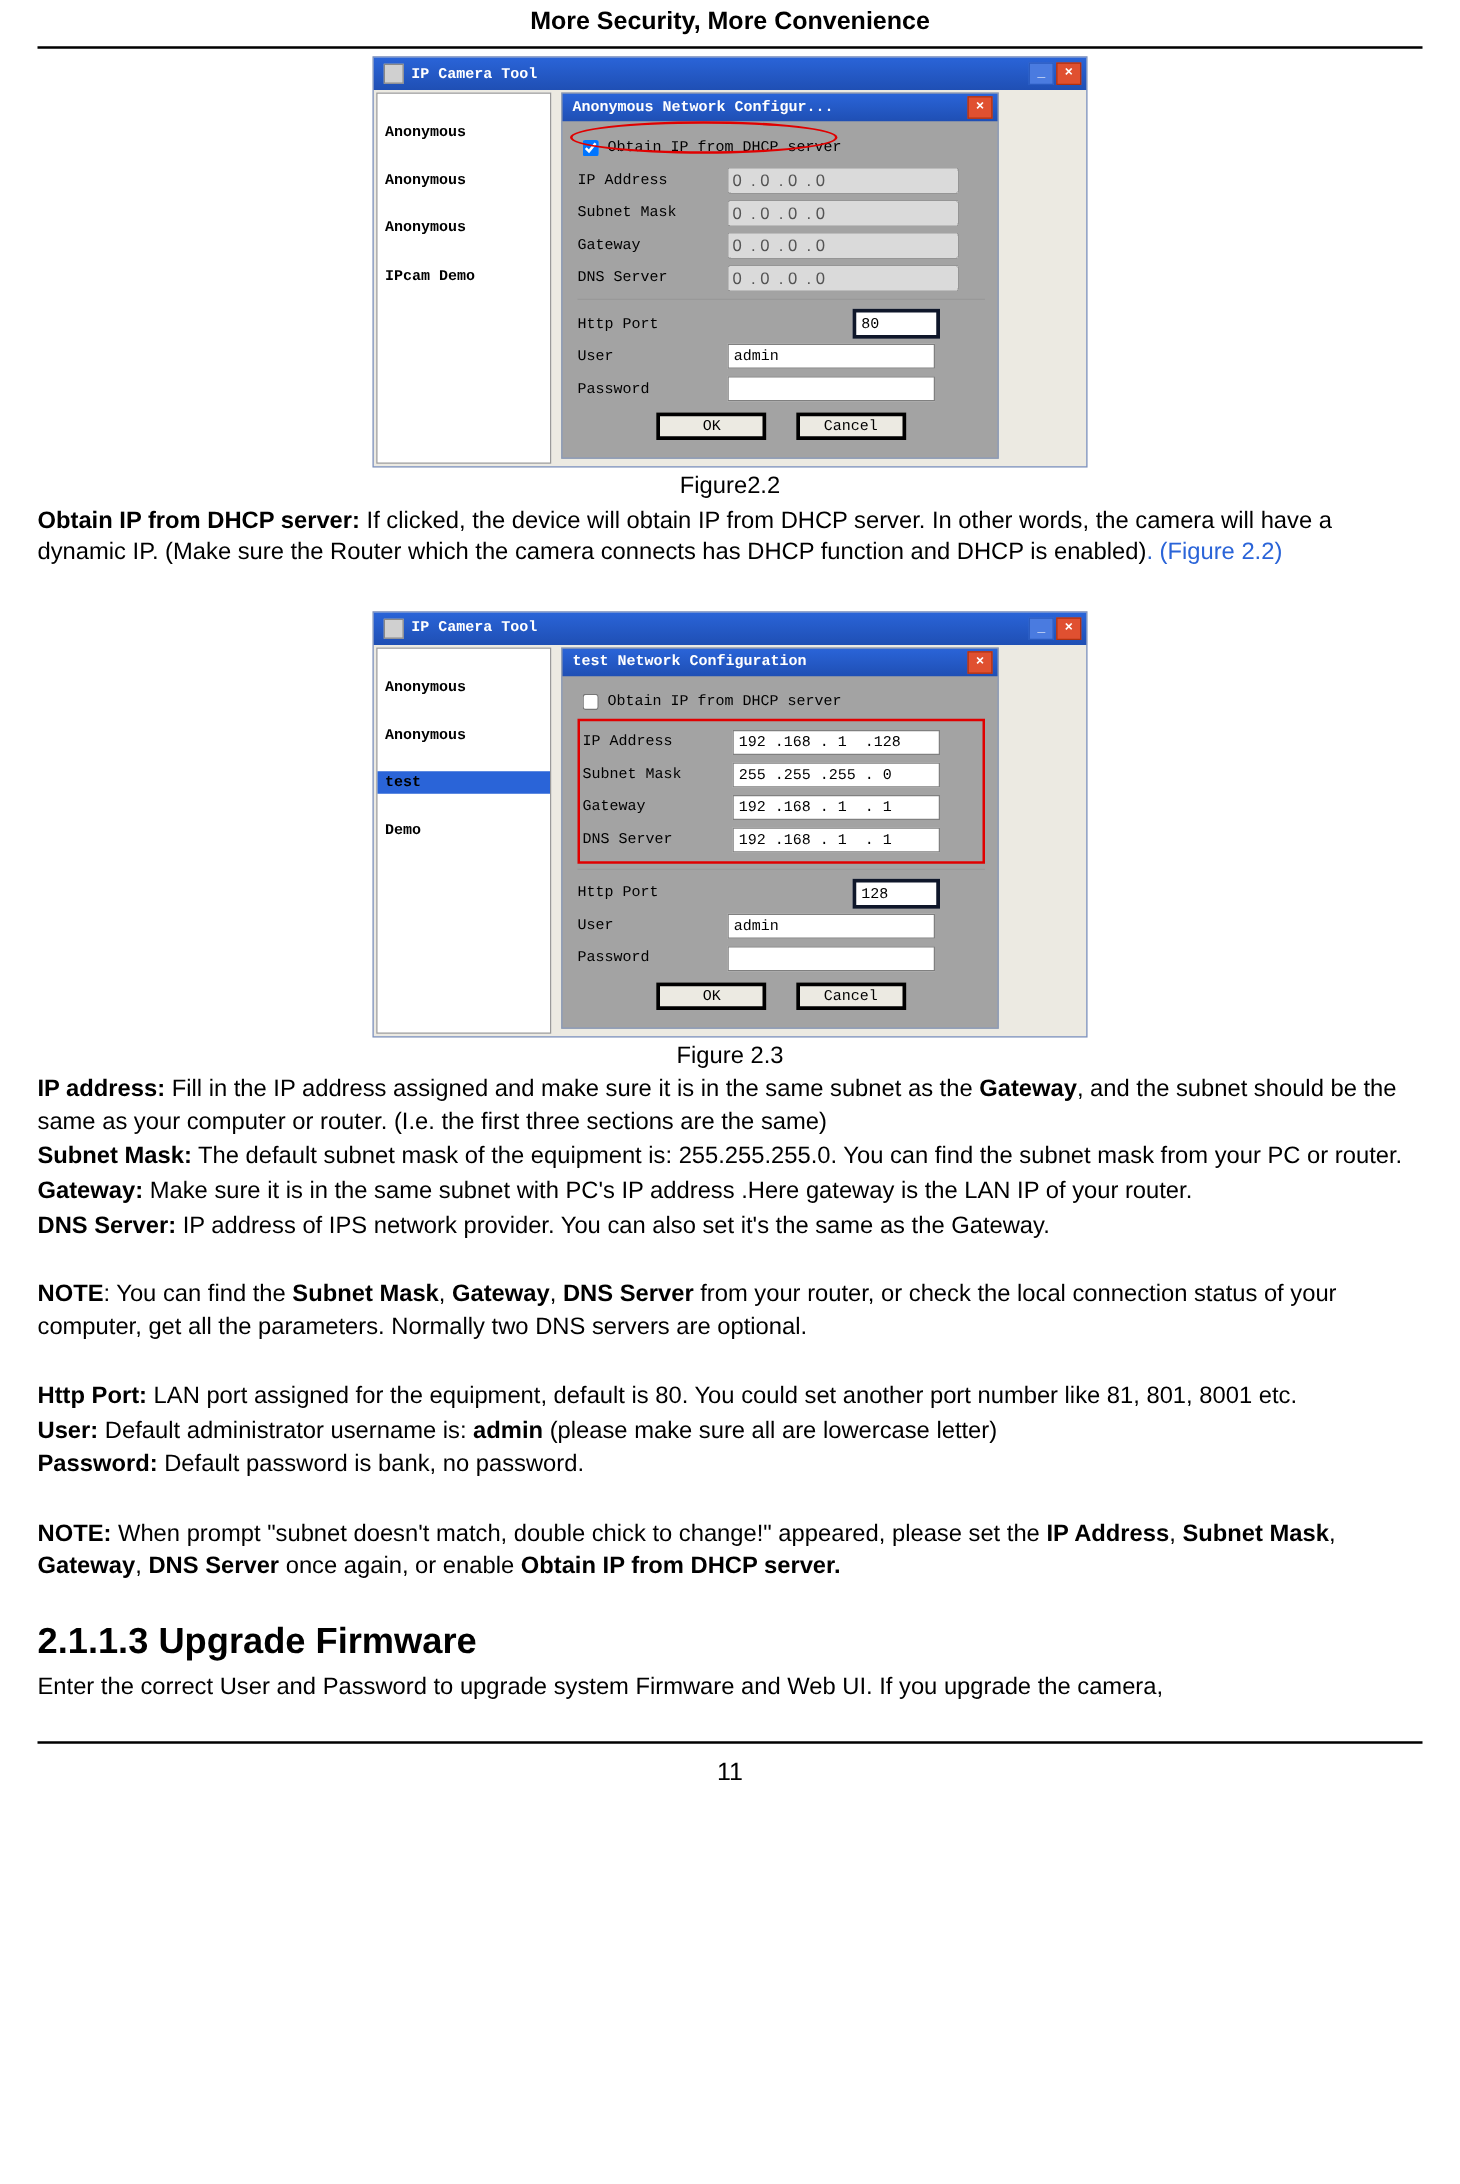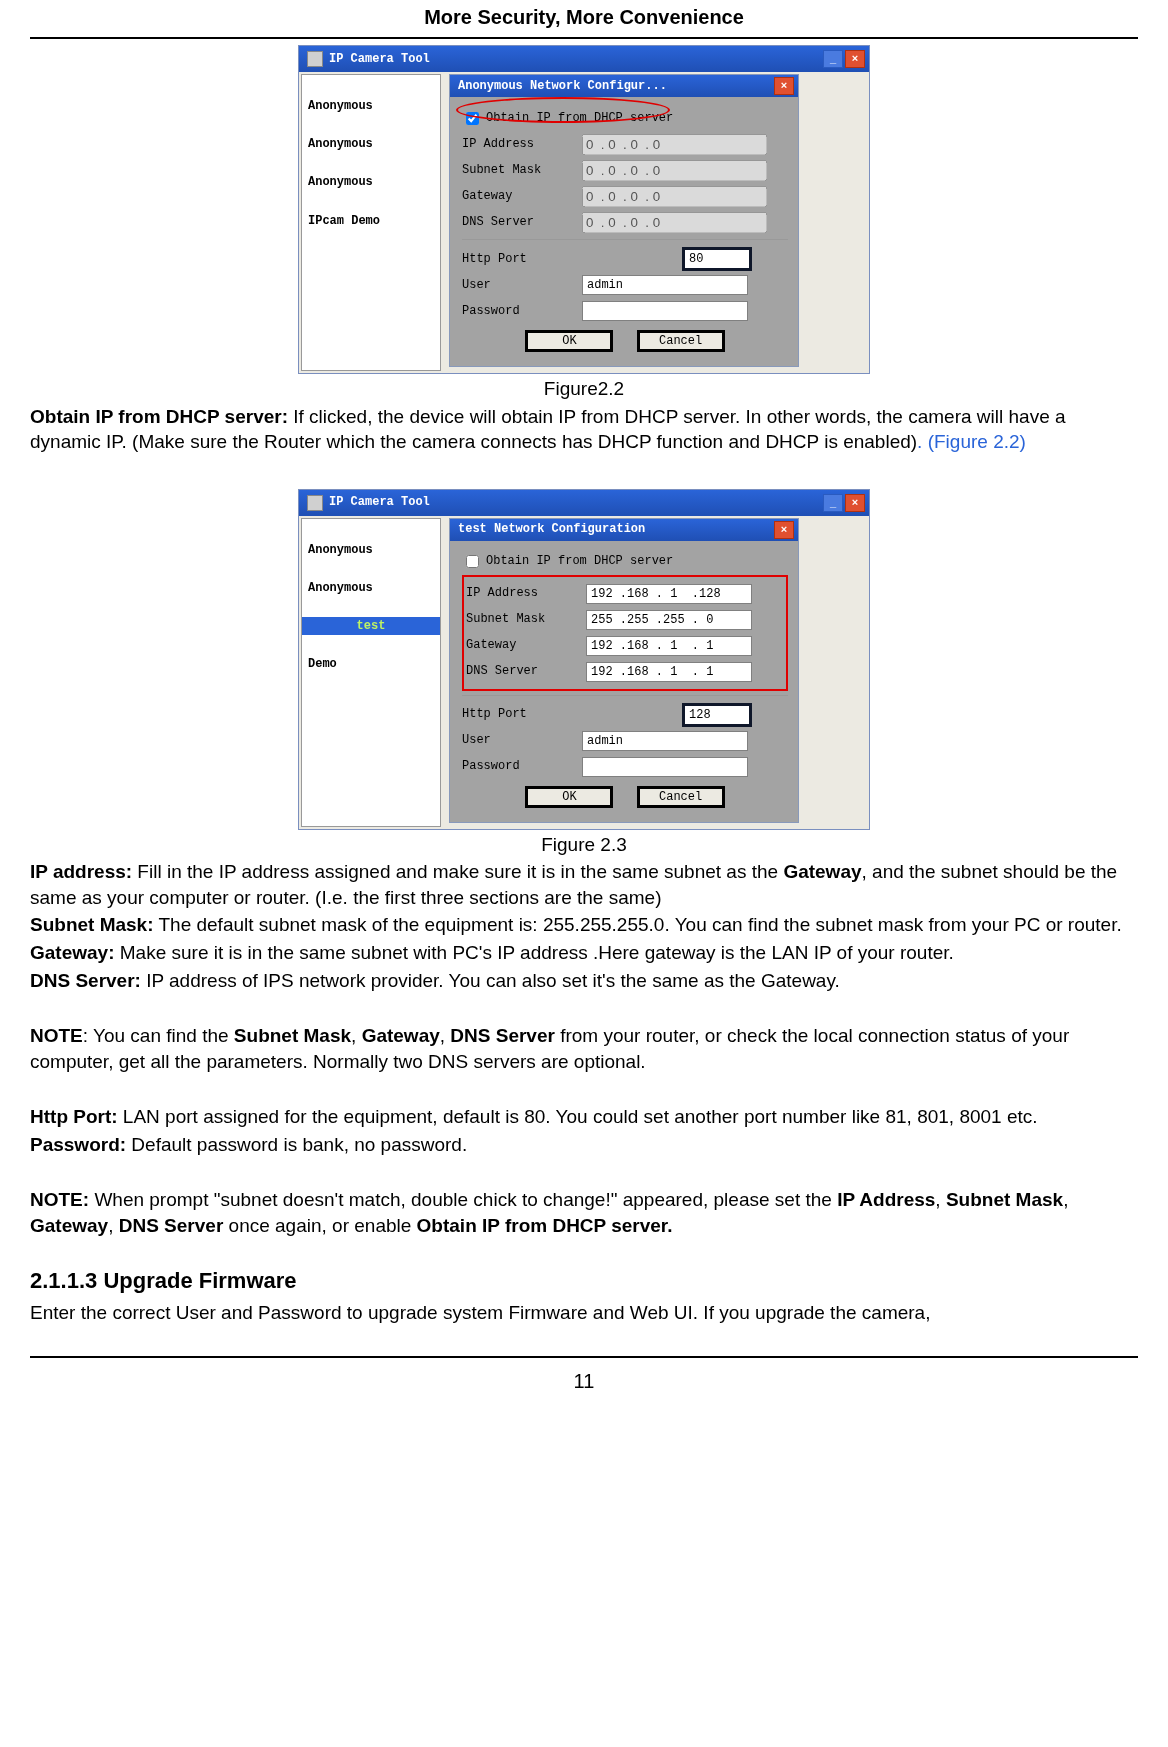--- a/index.html
+++ b/index.html
@@ -21,21 +21,21 @@
     text-align: center;
     font-weight: bold;
     font-size: 20px;
     padding: 4px 0 6px 0;
     border-bottom: 2px solid #000;
     margin-bottom: 6px;
   }
   .figure-wrap { text-align: center; }
   .caption { text-align: center; font-size: 19px; margin-top: 2px; margin-bottom: 2px; }
   .page-number { text-align: center; font-size: 20px; margin-top: 30px; padding-top: 10px; border-top: 2px solid #000; }
-  .section-heading { font-weight: bold; font-size: 22px; margin-top: 28px; margin-bottom: 4px; }
+  .section-heading { font-weight: bold; font-size: 29px; margin-top: 28px; margin-bottom: 4px; }
   p { margin: 2px 0; }
 
   
   .ipcam-window {
     width: 570px;
     margin: 6px auto 0 auto;
     border: 1px solid #7a8fbf;
     background: #eceae2;
     font-family: "Courier New", monospace;
     font-size: 12px;
@@ -68,21 +68,21 @@
   .camera-list {
     width: 138px;
     background: #fff;
     border: 1px solid #999;
     margin: 2px;
     padding: 2px 0;
     min-height: 268px;
     font-weight: bold;
   }
   .camera-list div { padding: 1px 6px; white-space: nowrap; margin-top: 20px; }
-  .camera-list .selected { background: #2a64d8; color: #bef264; text-align: center; }
+  .camera-list .selected { background: #2a64d8; color: #000000; }
   .right-pane {
     flex: 1;
     position: relative;
     padding: 2px 6px 6px 0;
   }
   
   .dialog {
     background: #a3a3a3;
     border: 1px solid #8899bb;
     margin-top: 0;
@@ -279,20 +279,21 @@
   </div>
 
   <p><b>IP address:</b><span> Fill in the IP address assigned and make sure it is in the same subnet as the </span><b>Gateway</b><span>, and the subnet should be the same as your computer or router. (I.e. the first three sections are the same)</span></p>
   <p><b>Subnet Mask:</b><span> The default subnet mask of the equipment is: 255.255.255.0. You can find the subnet mask from your PC or router.</span></p>
   <p><b>Gateway:</b><span> Make sure it is in the same subnet with PC's IP address .Here gateway is the LAN IP of your router.</span></p>
   <p><b>DNS Server:</b><span> IP address of IPS network provider. You can also set it's the same as the Gateway.</span></p>
   <br>
   <p><b>NOTE</b><span>: You can find the </span><b>Subnet Mask</b><span>, </span><b>Gateway</b><span>, </span><b>DNS Server</b><span> from your router, or check the local connection status of your computer, get all the parameters. Normally two DNS servers are optional.</span></p>
   <br>
   <p><b>Http Port:</b><span> LAN port assigned for the equipment, default is 80. You could set another port number like 81, 801, 8001 etc.</span></p>
+  <p><b>User:</b><span> Default administrator username is: </span><b>admin</b><span> (please make sure all are lowercase letter)</span></p>
   <p><b>Password:</b><span> Default password is bank, no password.</span></p>
   <br>
   <p><b>NOTE:</b><span> When prompt "subnet doesn't match, double chick to change!" appeared, please set the </span><b>IP Address</b><span>, </span><b>Subnet Mask</b><span>, </span><b>Gateway</b><span>, </span><b>DNS Server</b><span> once again, or enable </span><b>Obtain IP from DHCP server.</b></p>
 
   <div class="section-heading">2.1.1.3 Upgrade Firmware</div>
   <p>Enter the correct User and Password to upgrade system Firmware and Web UI. If you upgrade the camera,</p>
 
   <div class="page-number">11</div>
 </div>
 

